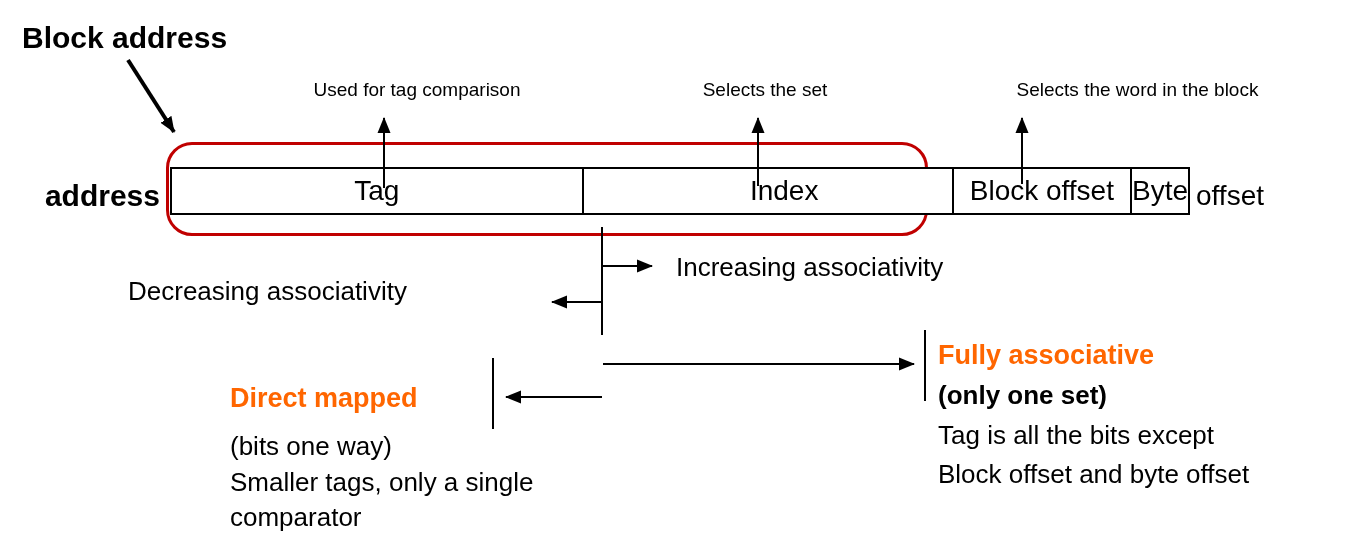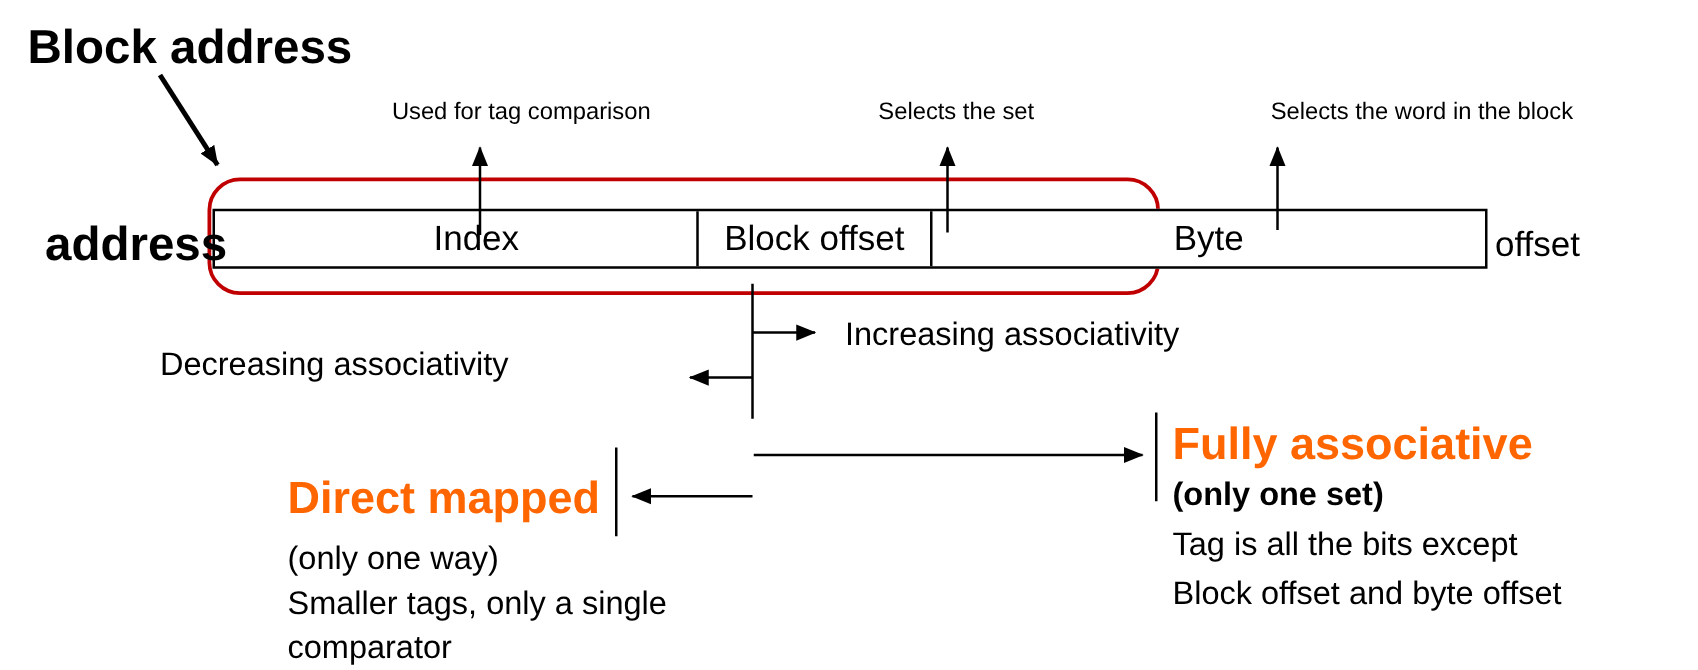--- a/index.html
+++ b/index.html
@@ -4,22 +4,22 @@
 <style>
   html, body { margin:0; padding:0; background:#ffffff; }
   #canvas {
     position:relative; width:1358px; height:536px; overflow:hidden;
     background:#ffffff; color:#000;
     font-family:"Liberation Sans","DejaVu Sans",sans-serif;
   }
   .abs { position:absolute; }
   .txt { z-index:4; white-space:nowrap; }
   .toplabel { font-size:19px; line-height:33px; text-align:center; }
-  .big-bold { font-size:38px; font-weight:bold; line-height:32px; }
-  .orange-title { font-size:36px; font-weight:bold; line-height:30px; color:var(--accent-orange,#FF6600); }
+  .big-bold { font-size:30px; font-weight:bold; line-height:32px; }
+  .orange-title { font-size:27px; font-weight:bold; line-height:30px; color:var(--accent-orange,#FF6600); }
   .body-line { font-size:26px; line-height:30px; }
 
   #red-ring {
     left:166px; top:142px; width:762px; height:94px;
     border:3px solid var(--highlight-red,#C00000);
     border-radius:26px; box-sizing:border-box; z-index:1; background:transparent;
   }
   #addr-box {
     left:170px; top:167px; width:1020px; height:48px;
     border:2px solid #000; box-sizing:border-box;
@@ -49,38 +49,41 @@
 
   <div class="abs txt big-bold" style="left:36px; top:180px; width:124px; text-align:right;">address</div>
 
   <div class="abs txt toplabel" style="left:242px; top:73px; width:350px;">Used for tag comparison</div>
   <div class="abs txt toplabel" style="left:640px; top:73px; width:250px;">Selects the set</div>
   <div class="abs txt toplabel" style="left:925px; top:73px; width:425px;">Selects the word in the block</div>
 
   <div class="abs" id="red-ring"></div>
 
   <div class="abs" id="addr-box">
+    <div class="cell" id="cell-tag">
+      <span>Tag</span>
+    </div>
     <div class="cell" id="cell-index">
       <span>Index</span>
     </div>
     <div class="cell" id="cell-blockoffset">
       <span>Block offset</span>
     </div>
     <div class="cell" id="cell-byte">
       <span>Byte</span>
     </div>
   </div>
 
   <div class="abs txt" style="left:1196px; top:180px; font-size:28px;">offset</div>
 
   <div class="abs txt body-line" style="left:676px; top:252px;">Increasing associativity</div>
   <div class="abs txt body-line" style="left:128px; top:276px;">Decreasing associativity</div>
 
   <div class="abs txt orange-title" style="left:230px; top:383px;">Direct mapped</div>
-  <div class="abs txt body-line" style="left:230px; top:431px;">(only one way)</div>
+  <div class="abs txt body-line" style="left:230px; top:431px;">(bits one way)</div>
   <div class="abs txt body-line" style="left:230px; top:467px;">Smaller tags, only a single</div>
   <div class="abs txt body-line" style="left:230px; top:502px;">comparator</div>
 
   <div class="abs txt orange-title" style="left:938px; top:340px;">Fully associative</div>
   <div class="abs txt body-line" style="left:938px; top:380px;font-weight:bold;">(only one set)</div>
   <div class="abs txt body-line" style="left:938px; top:420px;">Tag is all the bits except</div>
   <div class="abs txt body-line" style="left:938px; top:459px;text-align:center;">Block offset and byte offset</div>
 
   <svg id="overlay" class="abs" width="1358" height="536" viewBox="0 0 1358 536">
     <defs>

